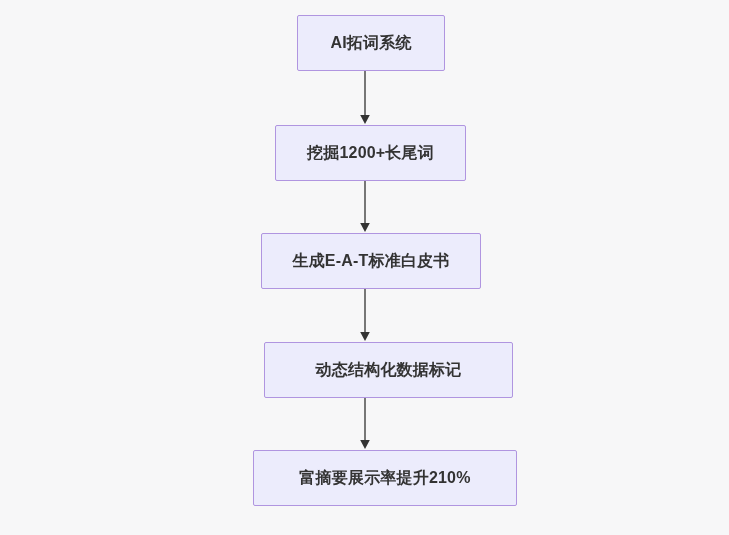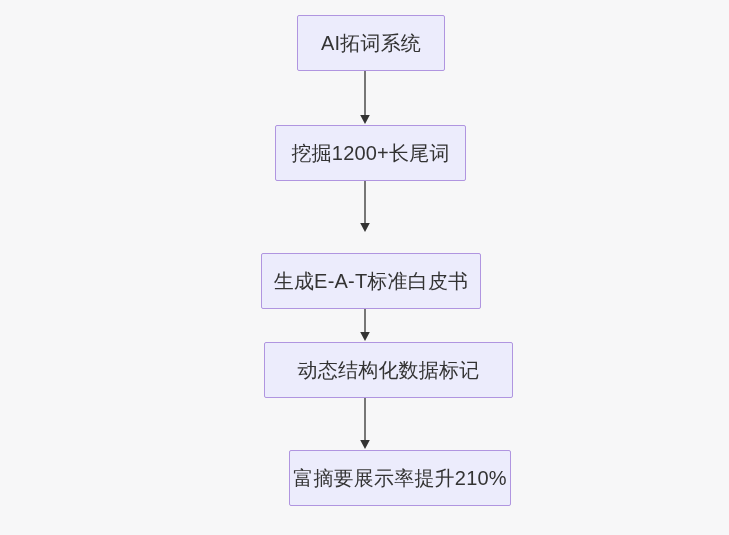--- a/index.html
+++ b/index.html
@@ -23,24 +23,25 @@
   .node {
     position: absolute;
     box-sizing: border-box;
     background: #ececfc;
     border: 1.6px solid #b095e0;
     border-radius: 2px;
     display: flex;
     align-items: center;
     justify-content: center;
     color: #333333;
-    font-size: 20px;
+    font-size: 16px;
     line-height: 1.2;
     letter-spacing: 0.2px;
     white-space: nowrap;
+    font-weight: bold;
   }
 
   .connector {
     position: absolute;
     width: 12px;
     overflow: visible;
   }
   .connector svg {
     display: block;
     overflow: visible;
@@ -76,19 +77,19 @@
     <svg width="12" height="52" viewBox="0 0 12 52">
       <line x1="6" y1="0" x2="6" y2="43" stroke="#777777" stroke-width="2"></line>
       <polygon points="1.2,42 10.8,42 6,51" fill="#333333"></polygon>
     </svg>
   </div>
 
   <div class="node" id="node-n1" style="left: 297px; top: 15px; width: 148px; height: 56px;">AI拓词系统</div>
 
   <div class="node" id="node-n2" style="left: 275px; top: 125px; width: 191px; height: 56px; text-align: center;">挖掘1200+长尾词</div>
 
-  <div class="node" id="node-n3" style="left: 261px; top: 233px; width: 220px; height: 56px; margin-top: 20px;">生成E-A-T标准白皮书</div>
+  <div class="node" id="node-n3" style="left: 261px; top: 233px; width: 220px; height: 56px;">生成E-A-T标准白皮书</div>
 
   <div class="node" id="node-n4" style="left: 264px; top: 342px; width: 249px; height: 56px;">动态结构化数据标记</div>
 
-  <div class="node" id="node-n5" style="left: 253px; top: 450px; width: 222px; height: 56px; margin-left: 36px;">富摘要展示率提升210%</div>
+  <div class="node" id="node-n5" style="left: 253px; top: 450px; width: 264px; height: 56px;">富摘要展示率提升210%</div>
 
 </div>
 
 </body></html>

